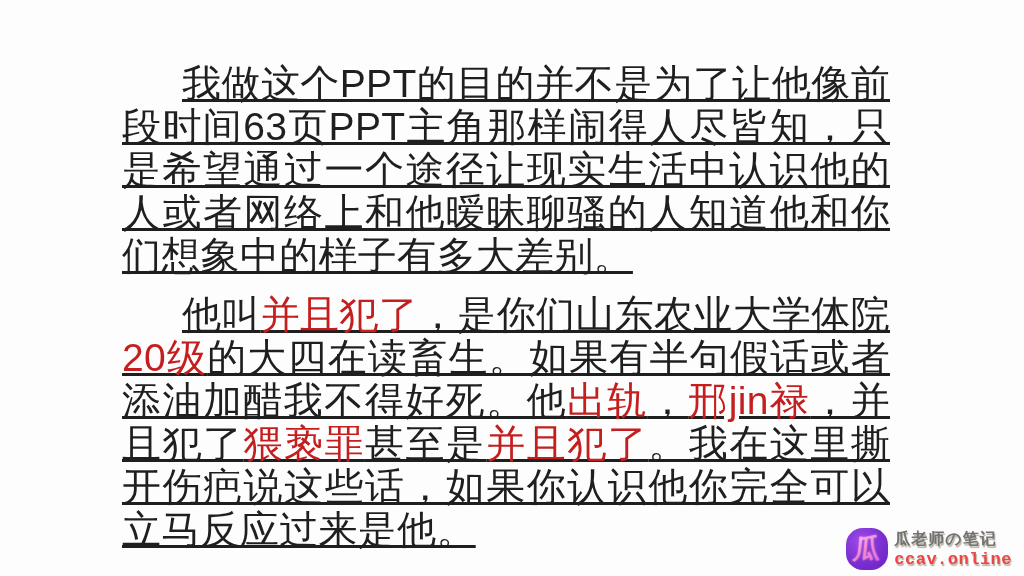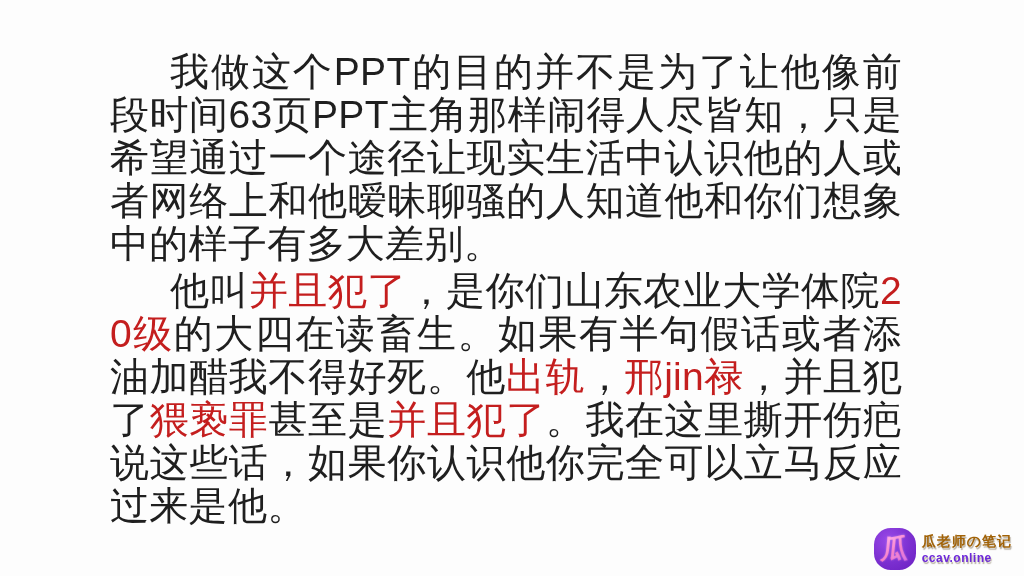--- a/index.html
+++ b/index.html
@@ -27,22 +27,23 @@
     top: 46px;
     width: 800px;
     color: var(--ink);
     font-size: 39px;
     line-height: 43px;
     letter-spacing: 0.3px;
     text-align: justify;
   }
   .text-block p {
     text-indent: 60px;
-    margin: 4px;
+    margin: 16px;
     word-break: break-all;
+    text-decoration: underline;
   }
   .em-red { color: var(--highlight); }
 
   .watermark {
     position: absolute;
     right: 12px;
     bottom: 6px;
     display: flex;
     align-items: center;
     gap: 6px;
@@ -63,32 +64,33 @@
     color: var(--wm-pink);
     background: linear-gradient(140deg, #ff8ade 10%, #f050b8 55%, #c93ad6 90%);
     -webkit-background-clip: text;
     background-clip: text;
     -webkit-text-fill-color: transparent;
     text-shadow: 0 0 2px rgba(255,255,255,0.35);
     transform: skewX(-6deg);
   }
   .wm-text { text-align: left; }
   .wm-title {
-    font-size: 14px;
+    font-size: 16px;
     font-weight: bold;
     letter-spacing: 1px;
-    color: #a16207;
+    color: #737373;
     text-shadow: 1px 1.5px 1px rgba(125,112,88,0.55), -0.5px -0.5px 0 rgba(255,255,255,0.8);
   }
   .wm-url {
-    font-size: 12px;
+    font-size: 17px;
     font-weight: bold;
     letter-spacing: 0.5px;
-    color: #6d28d9;
+    color: #ef4444;
     text-shadow: 1px 1.5px 1px rgba(125,112,88,0.55), -0.5px -0.5px 0 rgba(255,255,255,0.8);
+    font-family: Liberation Mono, monospace;
   }
 </style>
 </head>
 <body>
 
 <div class="slide">
 
   <div class="text-block">
     <p><span>我做这个PPT的目的并不是为了让他像前段时间63页PPT主角那样闹得人尽皆知，只是希望通过一个途径让现实生活中认识他的人或者网络上和他暧昧聊骚的人知道他和你们想象中的样子有多大差别。</span></p>
     <p><span>他叫</span><span class="em-red">并且犯了</span><span>，是你们山东农业大学体院</span><span class="em-red">20级</span><span>的大四在读畜生。如果有半句假话或者添油加醋我不得好死。他</span><span class="em-red">出轨</span><span>，</span><span class="em-red">邢jin禄</span><span>，并且犯了</span><span class="em-red">猥亵罪</span><span>甚至是</span><span class="em-red">并且犯了</span><span>。我在这里撕开伤疤说这些话，如果你认识他你完全可以立马反应过来是他。</span></p>

